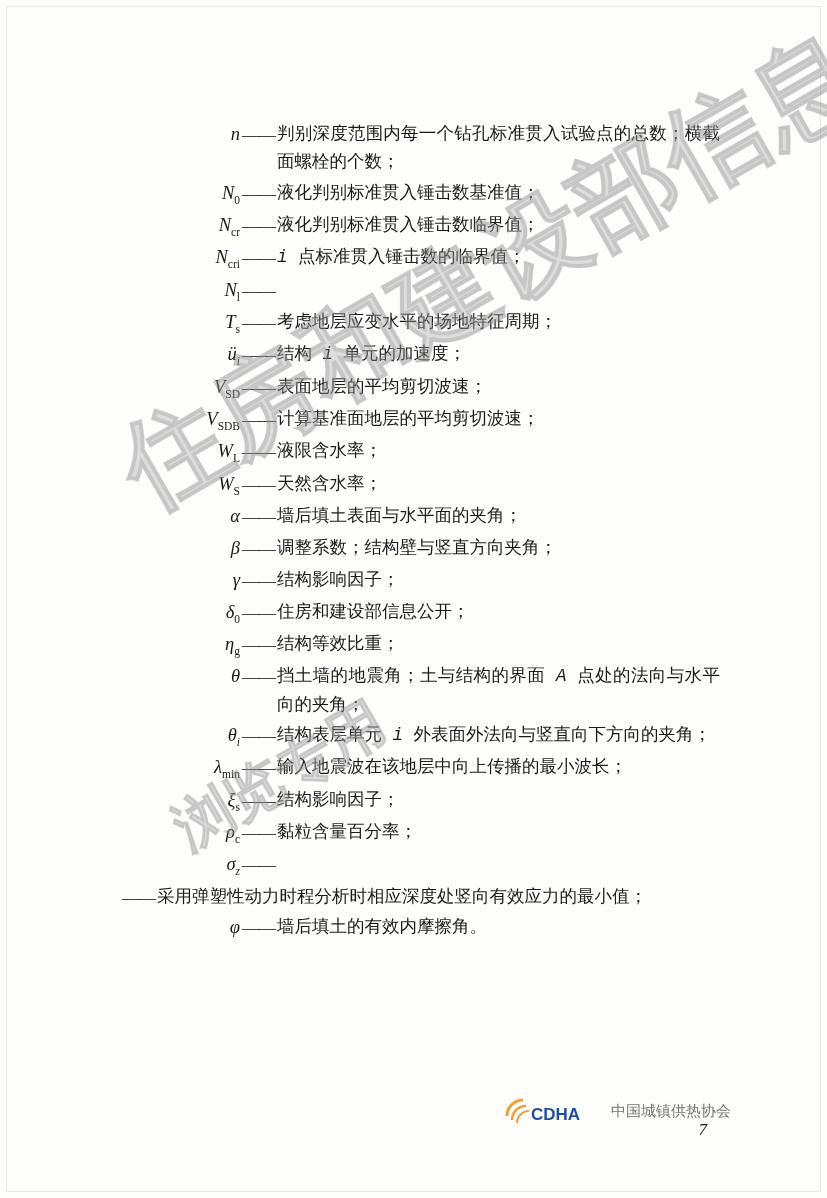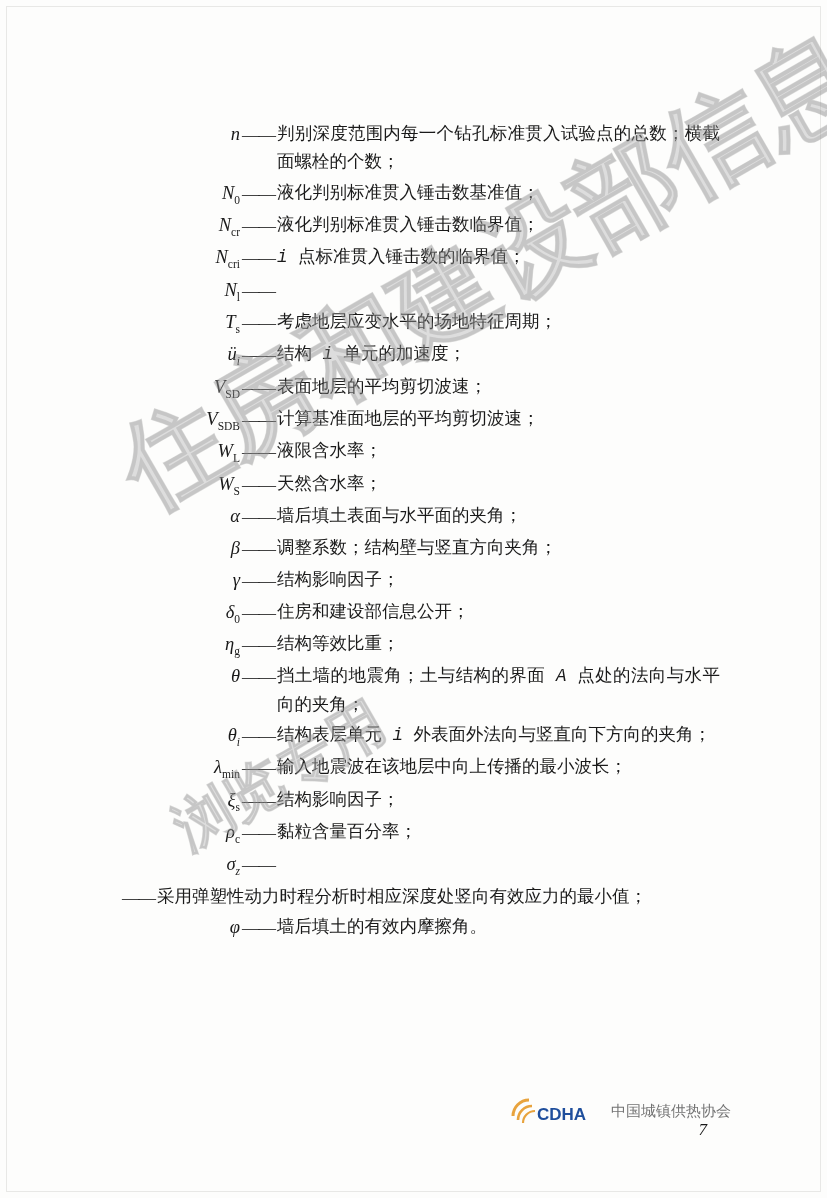--- a/index.html
+++ b/index.html
@@ -141,21 +141,21 @@
     font-size: 17px;
     font-style: italic;
   }
 
   .logo {
     position: absolute;
     right: 96px;
     top: 1094px;
     display: flex;
     align-items: center;
-    gap: 0;
+    gap: 6px;
   }
   .logo-mark {
     width: 104px;
     height: 34px;
     position: relative;
   }
   .logo-text-cn {
     font-family: "Liberation Sans", sans-serif;
     font-size: 15px;
     color: #737373;

